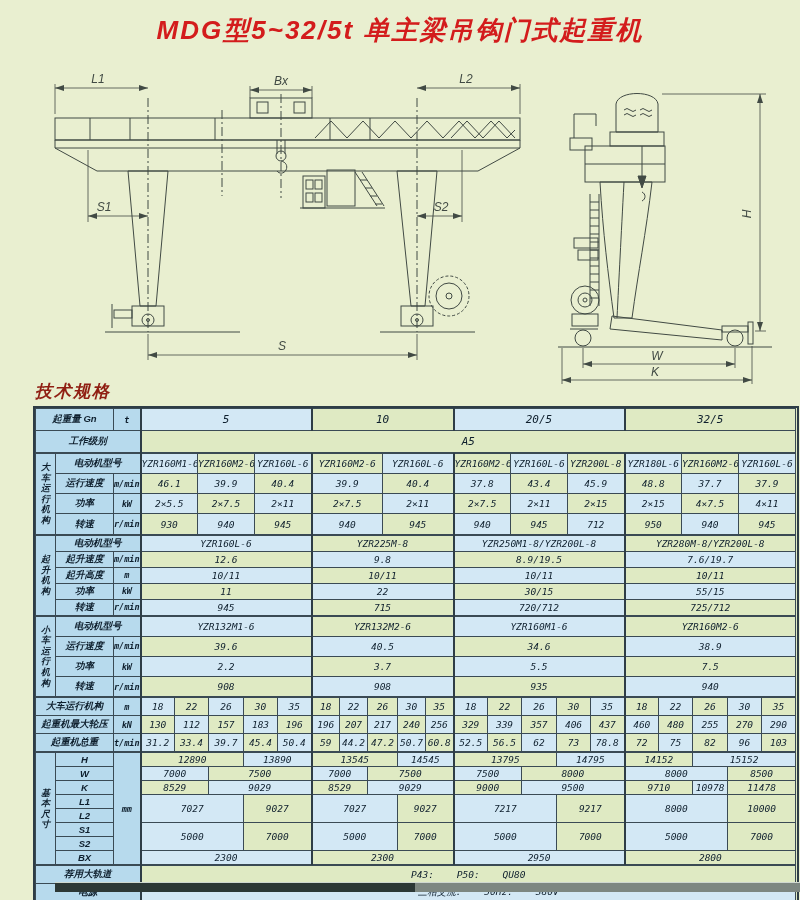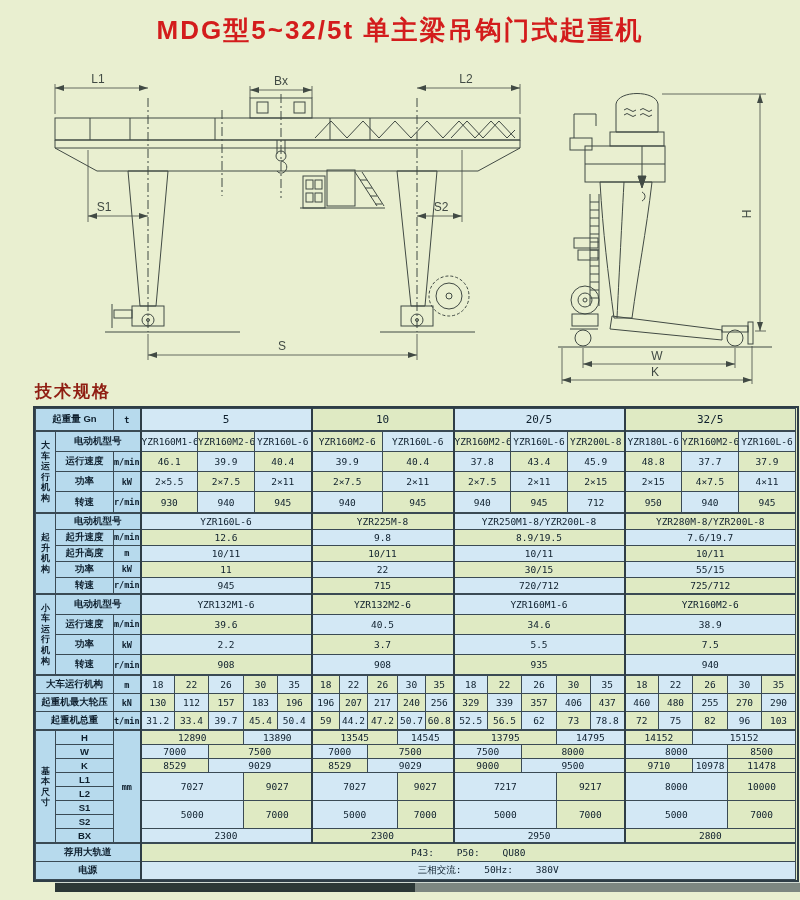--- a/index.html
+++ b/index.html
@@ -1,17 +1,17 @@
 <!DOCTYPE html>
 <html><head>
 <meta charset="utf-8">
 <style>
   html,body{margin:0;padding:0;}
   .page{width:800px;height:900px;background:#e9efd0;position:relative;overflow:hidden;
-        font-family:"Liberation Sans",sans-serif;}
+        font-family:"Liberation Sans",sans-serif;font-style:italic;}
   .title{color:#d31c1c;text-align:center;font-size:26px;font-weight:bold;letter-spacing:2px;
          margin:0;padding-top:15px;height:31px;line-height:31px;}
   svg.drawing{display:block;margin-top:14px;}
   .spec-heading{color:#8f1e12;font-size:17px;font-weight:bold;margin:-10px 0 3px 35px;letter-spacing:2px;}
   .tables{margin-left:33px;width:762px;border:2px solid #2e3d46;background:#dfeac3;}
   table{border-collapse:collapse;table-layout:fixed;width:760px;}
   td{border:1px solid #3a4a54;text-align:center;vertical-align:middle;color:#0e1f2d;
      padding:0;overflow:hidden;white-space:nowrap;}
   .lab{background:#b7daed;font-size:9.5px;font-weight:bold;}
   .unit{background:#b7daed;font-size:8.5px;font-weight:bold;font-family:"DejaVu Sans Mono",monospace;}
@@ -196,20 +196,24 @@
         </colgroup>
       <tbody>
           <tr>
         <td class="lab">起重量 Gn</td>
         <td class="unit">t</td>
         <td class="d big gs">5</td>
         <td class="d big gs">10</td>
         <td class="d big gs">20/5</td>
         <td class="d big gs">32/5</td>
       </tr>
+      <tr>
+        <td class="lab" colspan="2">工作级别</td>
+        <td class="d big gs bg-g" colspan="4">A5</td>
+      </tr>
     </tbody>
       </table>
 
     <table class="t t2">
       <colgroup>
           <col style="width:20px">
           <col style="width:58px">
           <col style="width:27px">
           <col style="width:57px">
           <col style="width:57px">

